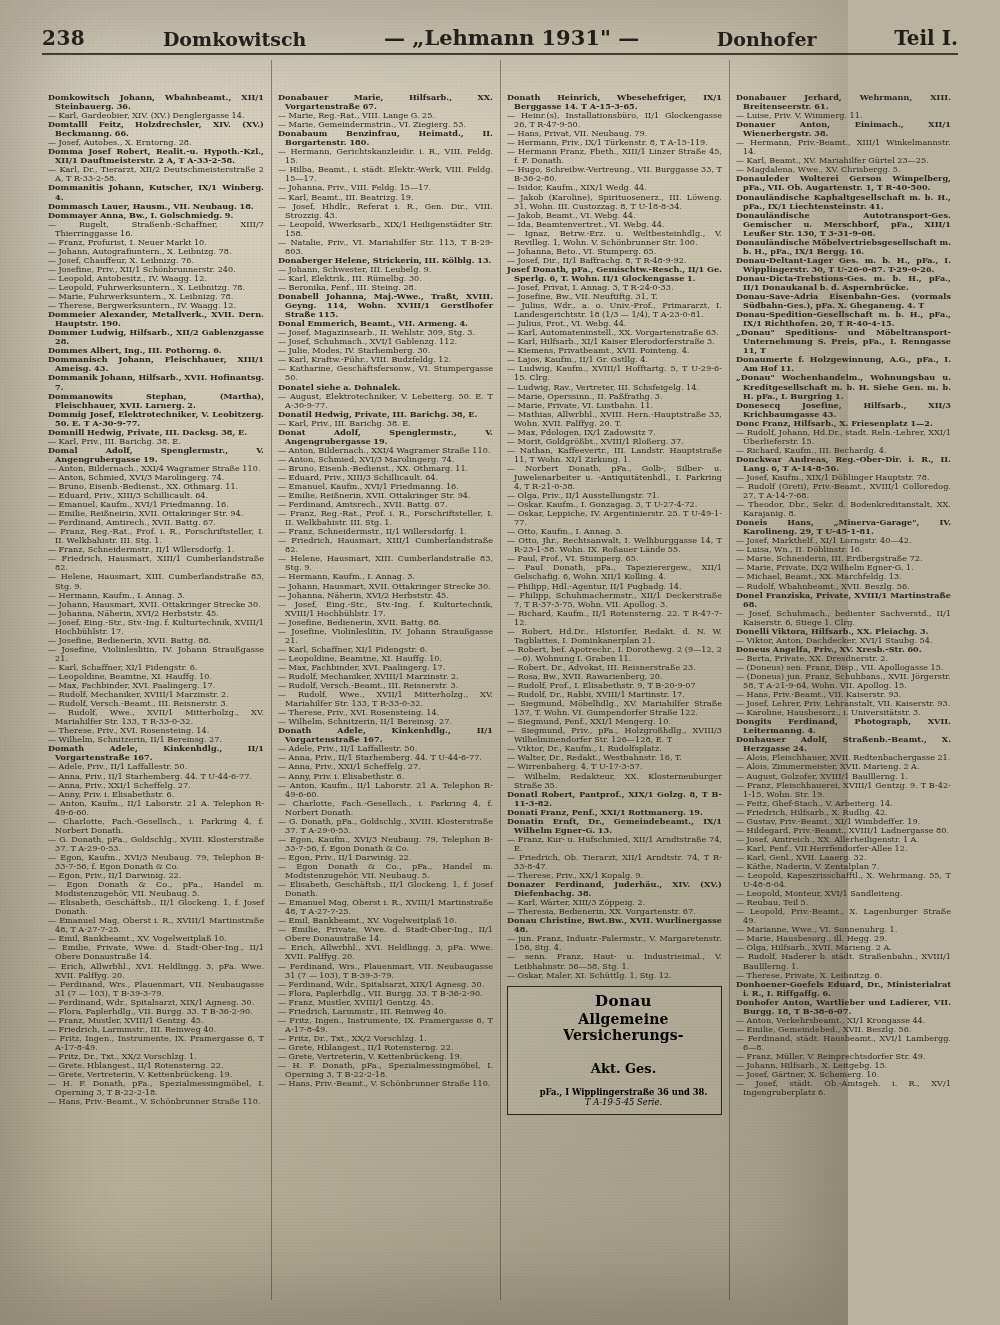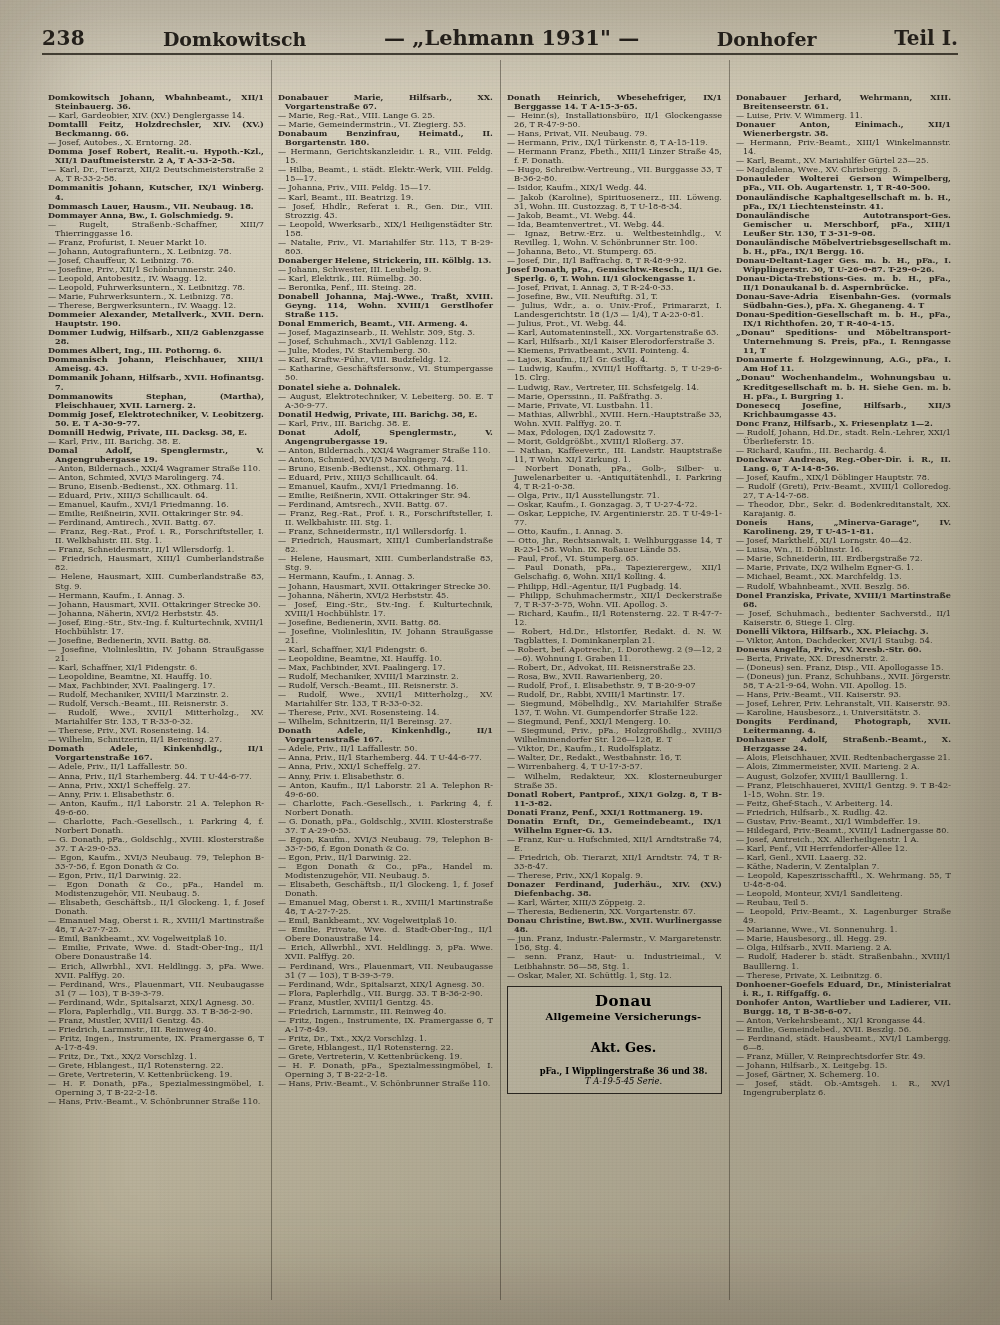--- a/index.html
+++ b/index.html
@@ -3,21 +3,21 @@
 <meta charset="utf-8">
 <style>
   html,body{margin:0;padding:0;}
   body{
     width:1000px;height:1325px;
     background:#b9b29f;
     font-family:"DejaVu Serif",serif;
     overflow:hidden;
   }
   #page{
-    position:relative;width:1000px;height:1325px;
+    position:relative;width:848px;height:1325px;
     background:
       radial-gradient(ellipse at 20% 15%, rgba(255,255,255,0.16), rgba(255,255,255,0) 55%),
       radial-gradient(ellipse at 85% 80%, rgba(0,0,0,0.10), rgba(0,0,0,0) 60%),
       linear-gradient(180deg,#cfc8b4 0%, #c6bfa9 35%, #bdb6a0 70%, #b3ab95 100%);
     filter:contrast(1.02);
   }
   
   #grain{
     position:absolute;inset:0;pointer-events:none;
     background-image:
@@ -72,21 +72,21 @@
   .e.name{font-weight:bold;}
   .e.sub{padding-left:7px;text-indent:-7px;}
   .ad{
     margin:6px auto 0 auto;
     border:1.6px solid #2b2721;
     padding:5px 6px 7px 24px;
     text-align:center;
     background:rgba(255,255,255,0.07);
   }
   .ad .ad-l1{font-size:15px;font-weight:bold;letter-spacing:.5px;}
-  .ad .ad-l2{font-size:10px;font-weight:bold;letter-spacing:.2px;margin-top:1px;}
+  .ad .ad-l2{font-size:14px;font-weight:bold;letter-spacing:.2px;margin-top:1px;}
   .ad .ad-l3{font-size:13px;font-weight:bold;margin-top:18px;}
   .ad .ad-l4{font-size:8.4px;margin-top:11px;line-height:10px;font-weight:bold;}
   .ad .ad-l5{font-size:8.4px;line-height:10px;font-style:italic;}
 </style>
 </head>
 <body>
 
 <div id="page">
   <div class="sheet">
 

